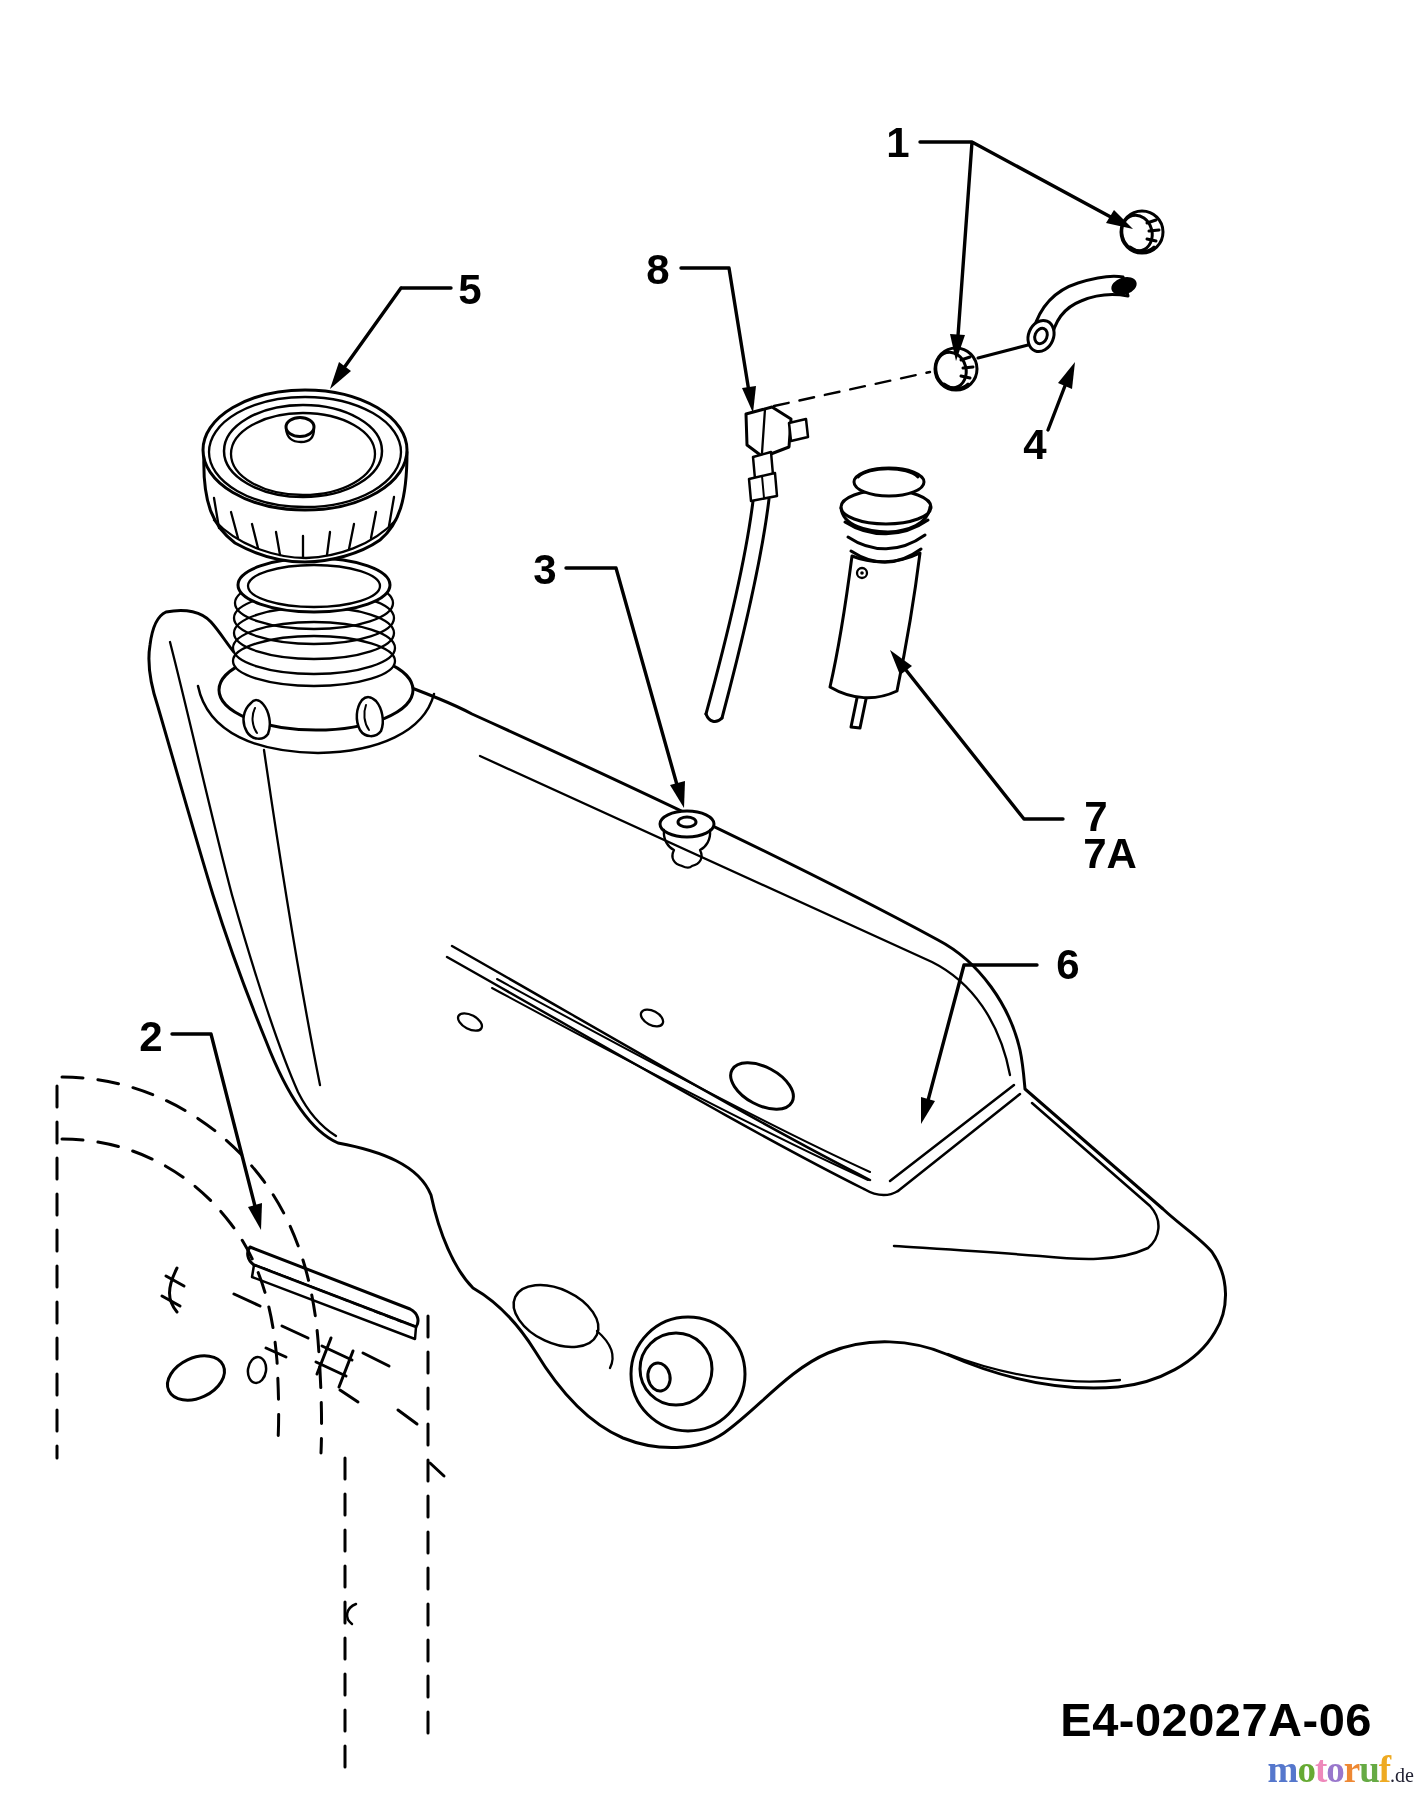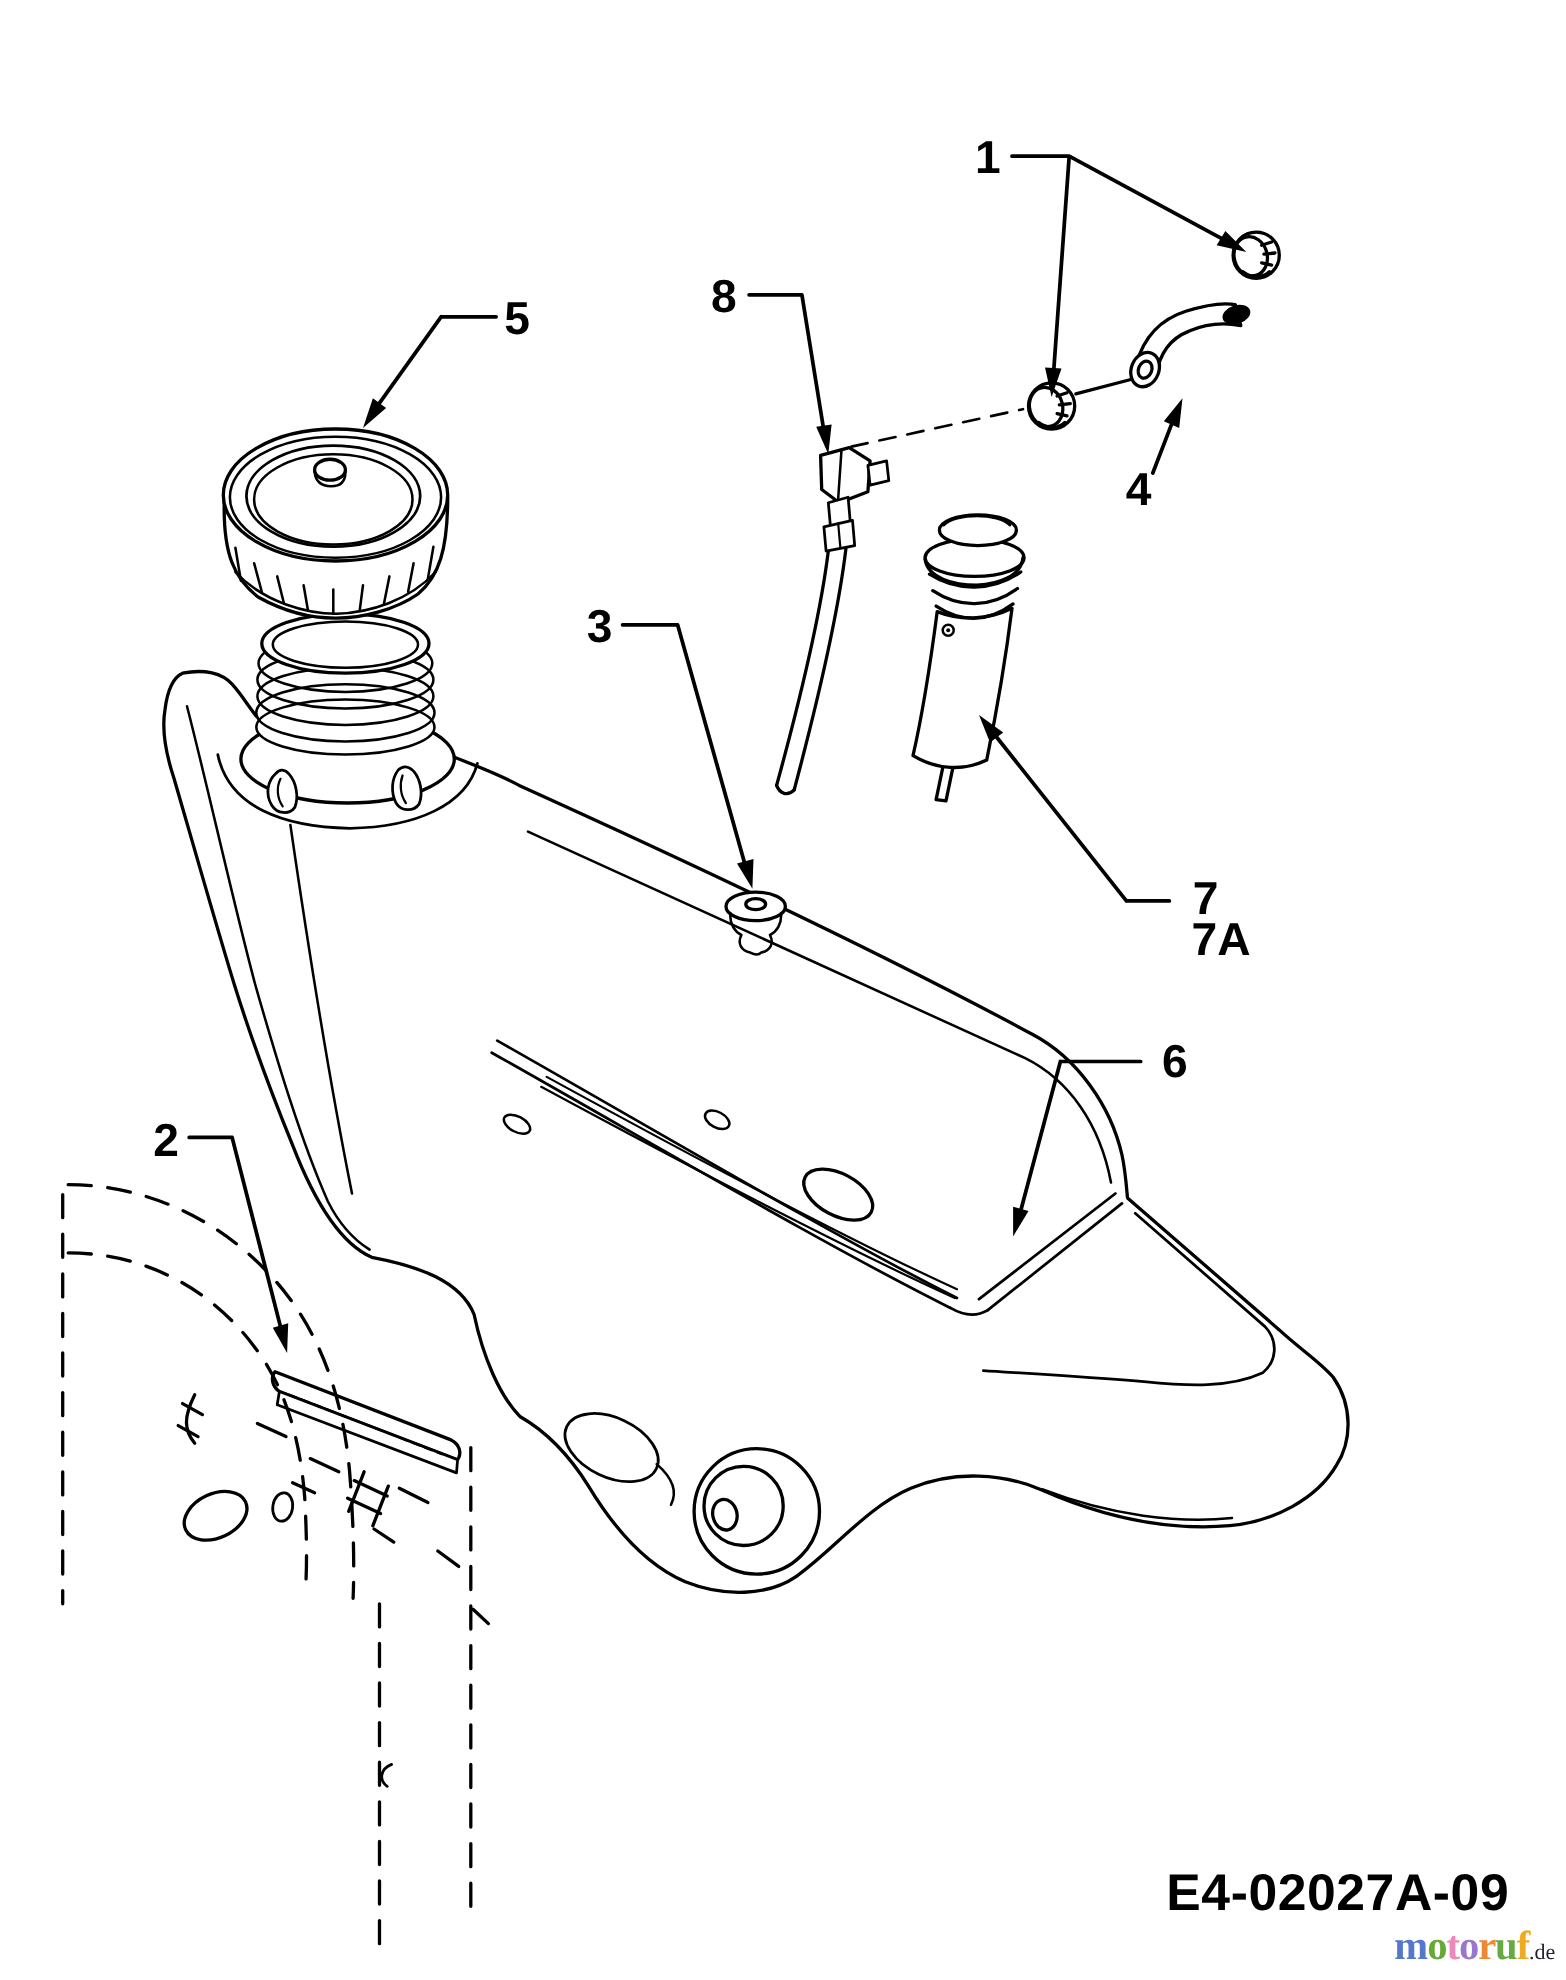--- a/index.html
+++ b/index.html
@@ -215,16 +215,16 @@
   <text class="co" x="151" y="1051">2</text>
   <text class="co" x="545" y="584">3</text>
   <text class="co" x="1035" y="459">4</text>
   <text class="co" x="470" y="304">5</text>
   <text class="co" x="1068" y="979">6</text>
   <text class="co" x="1096" y="831">7</text>
   <text class="co" x="1110" y="868">7A</text>
   <text class="co" x="658" y="284">8</text>
 </svg>
 
-  <div class="part-code">E4-02027A-09</div>
+  <div class="part-code">E4-02027A-06</div>
 
   <div class="watermark"><span style="color: rgb(85, 119, 204);">m</span><span style="color: rgb(102, 170, 51);">o</span><span style="color: rgb(238, 136, 187);">t</span><span style="color: rgb(153, 119, 204);">o</span><span style="color: rgb(238, 136, 51);">r</span><span style="color: rgb(102, 170, 68);">u</span><span style="color: rgb(238, 170, 34);">f</span><span class="suffix" style="color: rgb(34, 34, 51);">.de</span></div>
 </div>
 
 </body></html>

